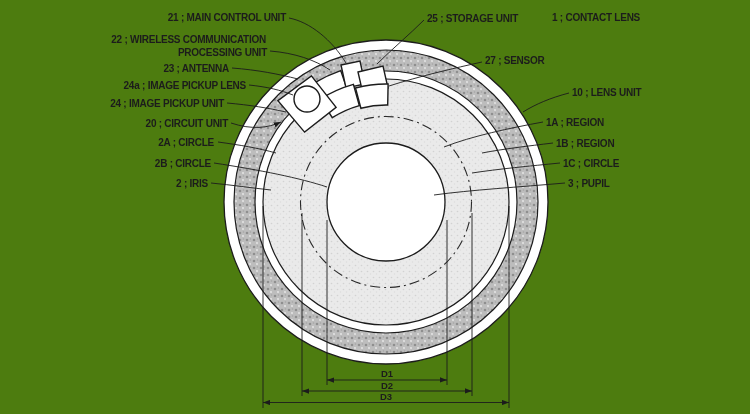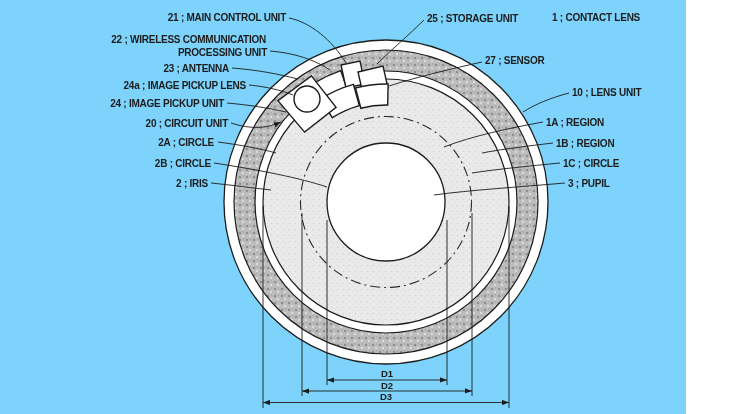--- a/index.html
+++ b/index.html
@@ -1,19 +1,19 @@
 <!DOCTYPE html>
 <html><head>
 <meta charset="utf-8">
 <style>
   html,body{margin:0;padding:0;background:#ffffff;}
   .stage{
     position:relative;
-    width:686px;height:414px;
-    background:#7dd3fc;
+    width:750px;height:414px;
+    background:#4d7c0f;
     font-family:"Liberation Sans", sans-serif;
     overflow:hidden;
   }
   svg{display:block;}
   text{
     font-family:"Liberation Sans", sans-serif;
     font-size:10px;
     font-weight:bold;
     letter-spacing:-0.25px;
     fill:#1c1c1c;

